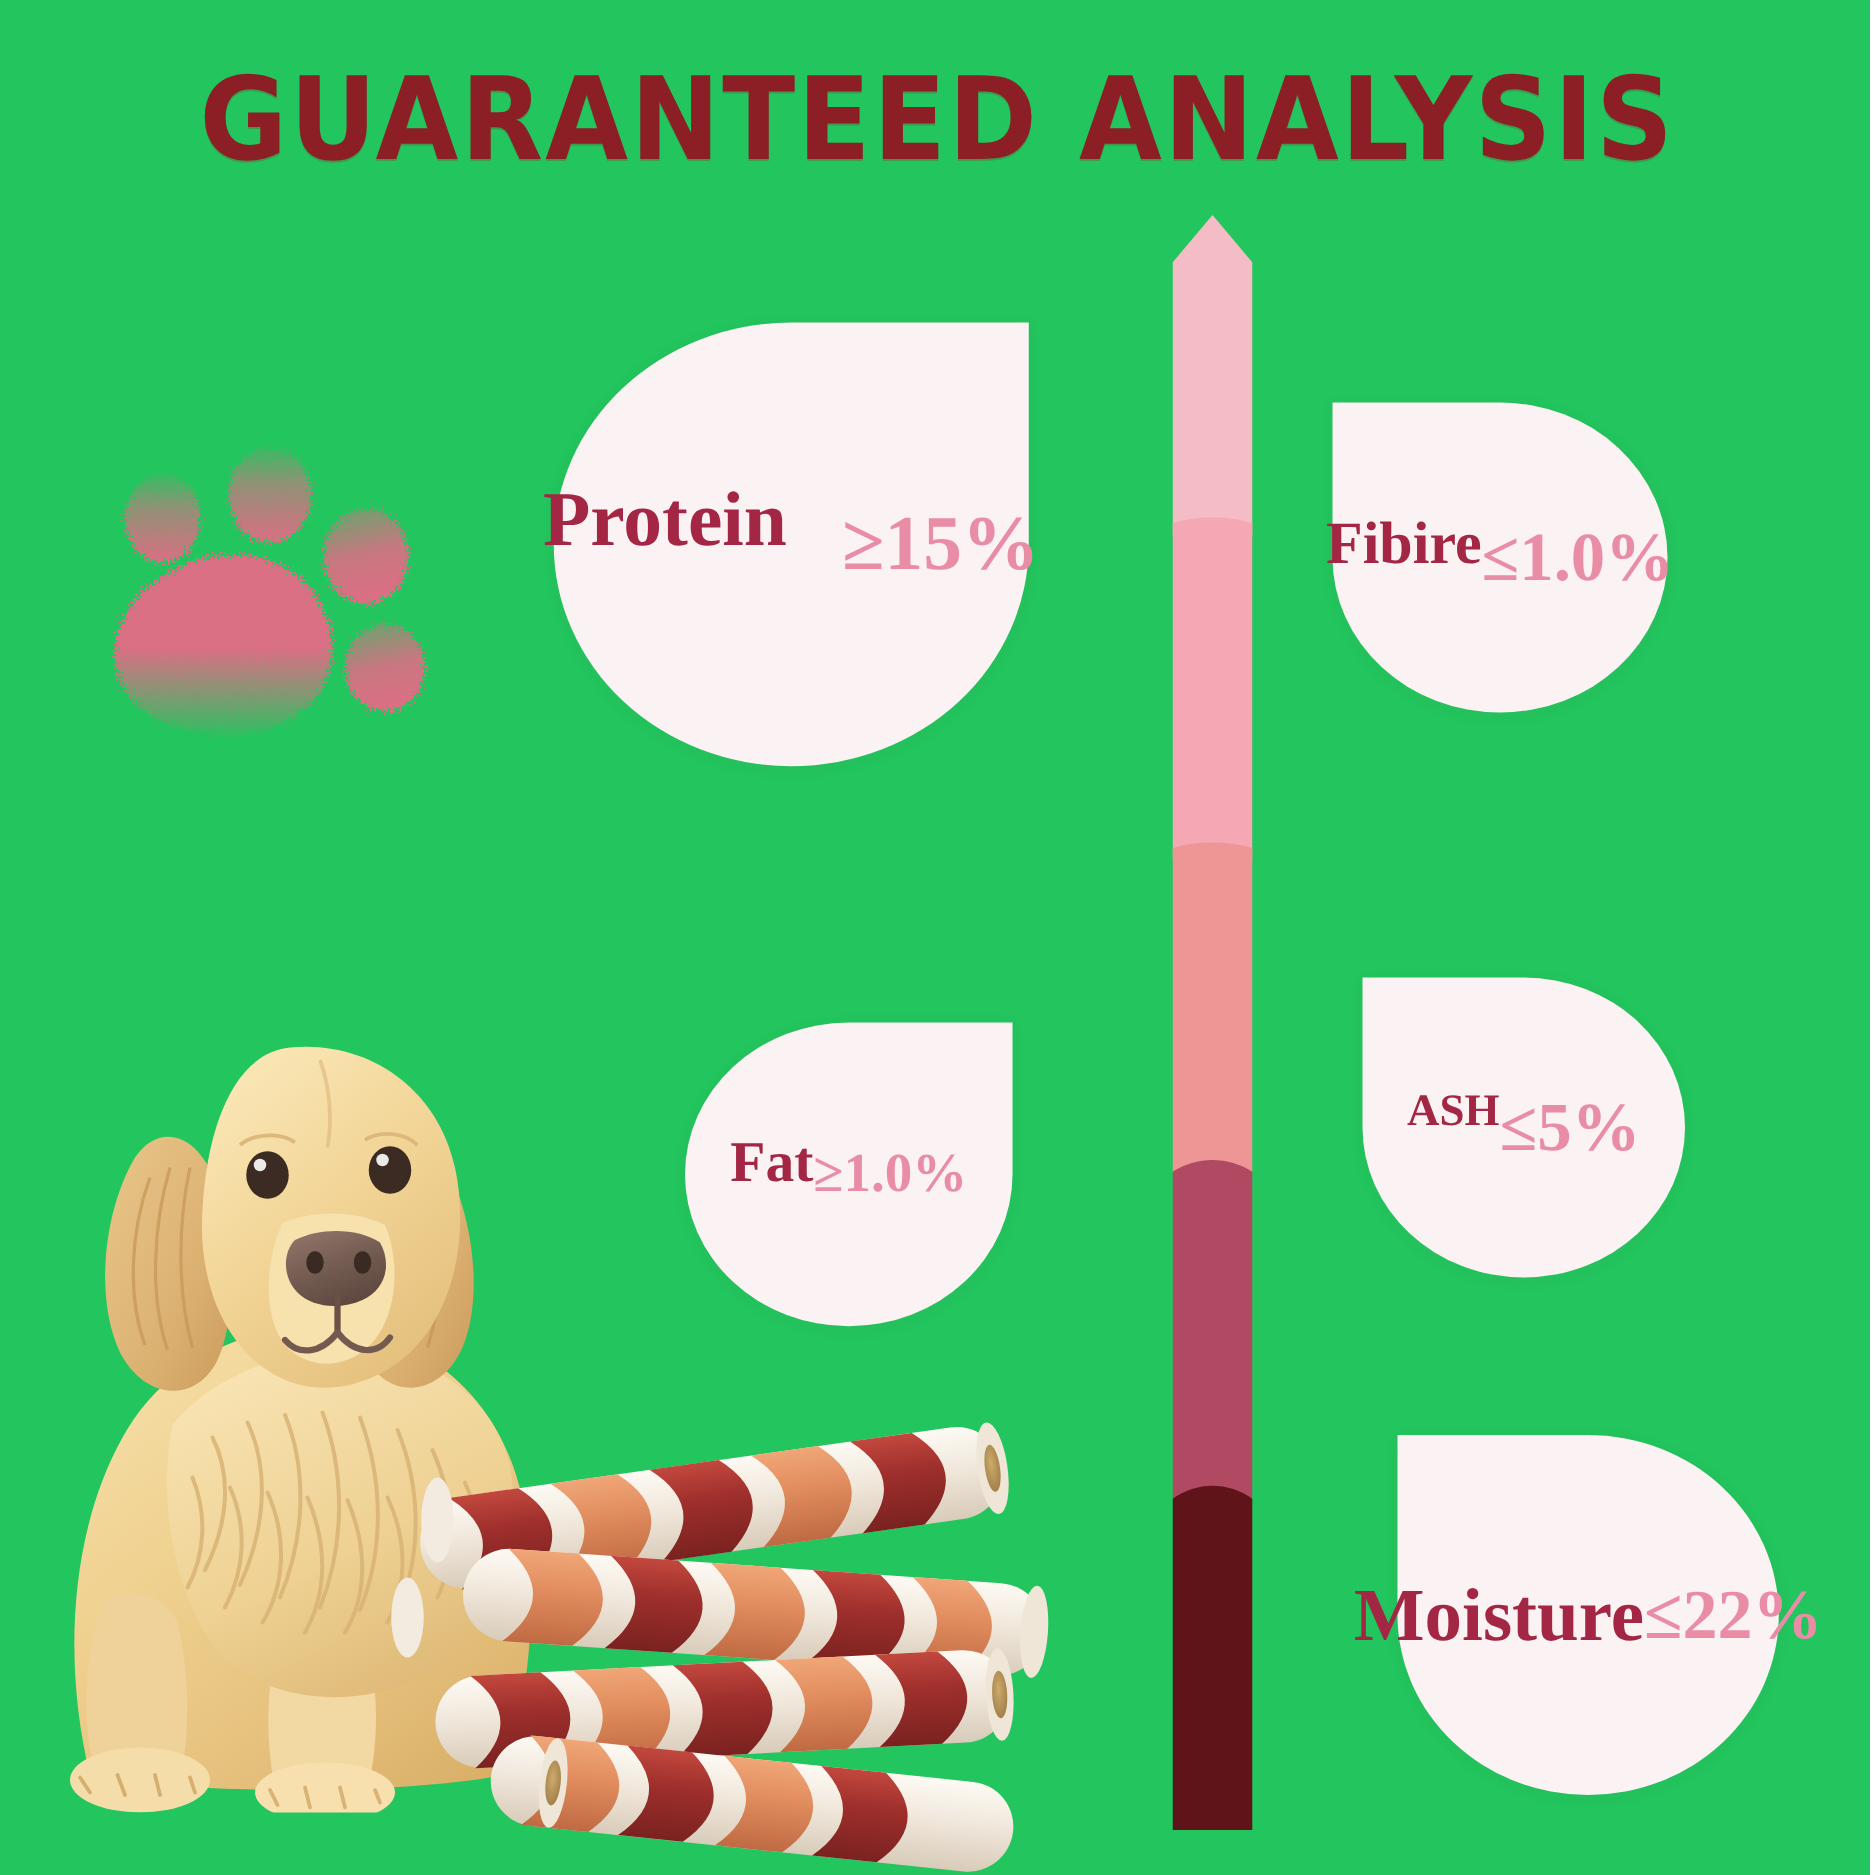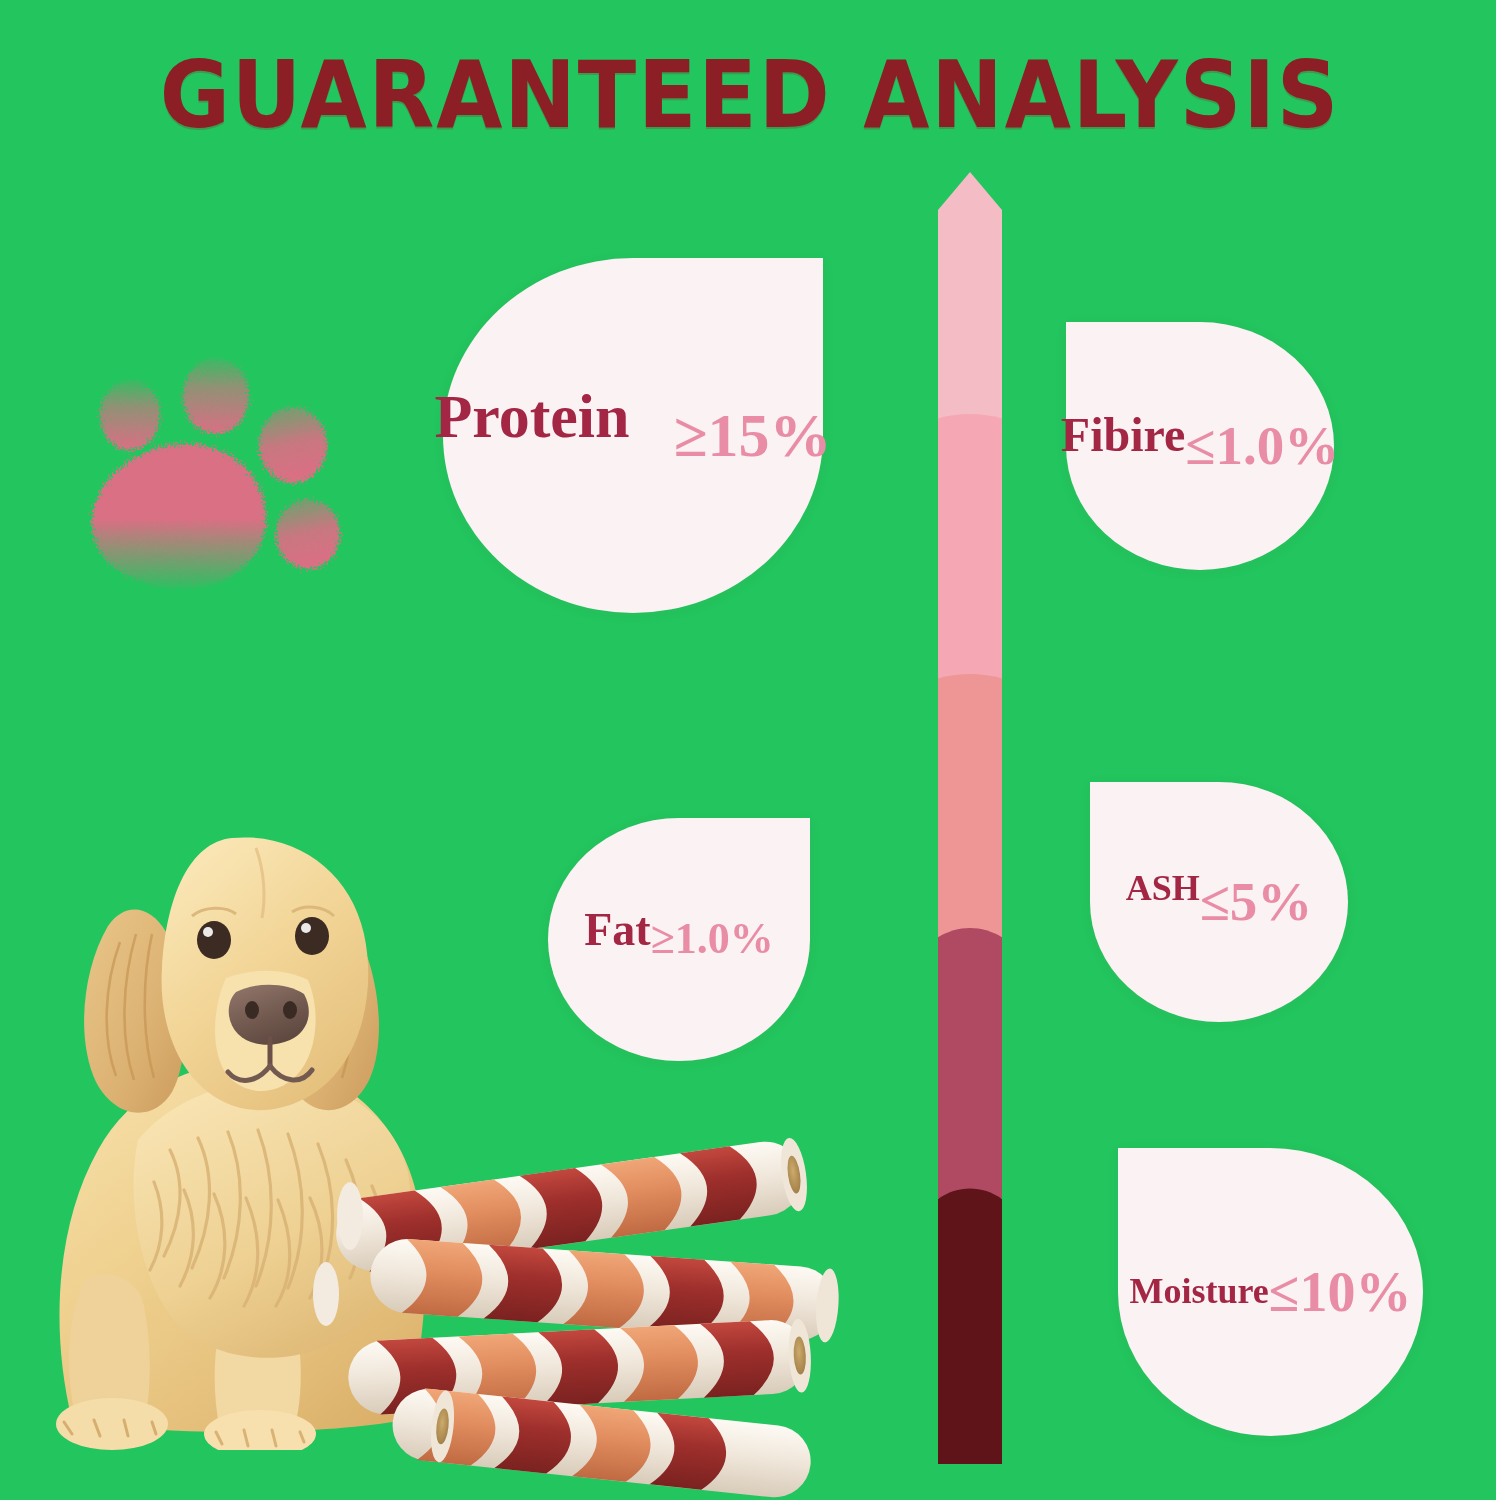--- a/index.html
+++ b/index.html
@@ -97,21 +97,21 @@
 
   #badge-ash {
     left: 1090px; top: 782px; width: 258px; height: 240px;
   }
   #badge-ash .b-name { font-size: 36px; margin-bottom: 26px; }
   #badge-ash .b-val  { font-size: 55px; }
 
   #badge-moisture {
     left: 1118px; top: 1148px; width: 305px; height: 288px;
   }
-  #badge-moisture .b-name { font-size: 36px; }
+  #badge-moisture .b-name { font-size: 60px; }
   #badge-moisture .b-val  { font-size: 56px; }
 
   
   #paw {
     position: absolute;
     left: 78px;
     top: 338px;
     width: 290px;
     height: 290px;
   }
@@ -390,16 +390,16 @@
     <div class="b-val">≥1.0%</div>
   </div>
 
   <div class="badge corner-tl" id="badge-ash">
     <div class="b-name">ASH</div>
     <div class="b-val">≤5%</div>
   </div>
 
   <div class="badge corner-tl" id="badge-moisture">
     <div class="b-name">Moisture</div>
-    <div class="b-val">≤10%</div>
+    <div class="b-val">≤22%</div>
   </div>
 
 </div>
 
 </body></html>

